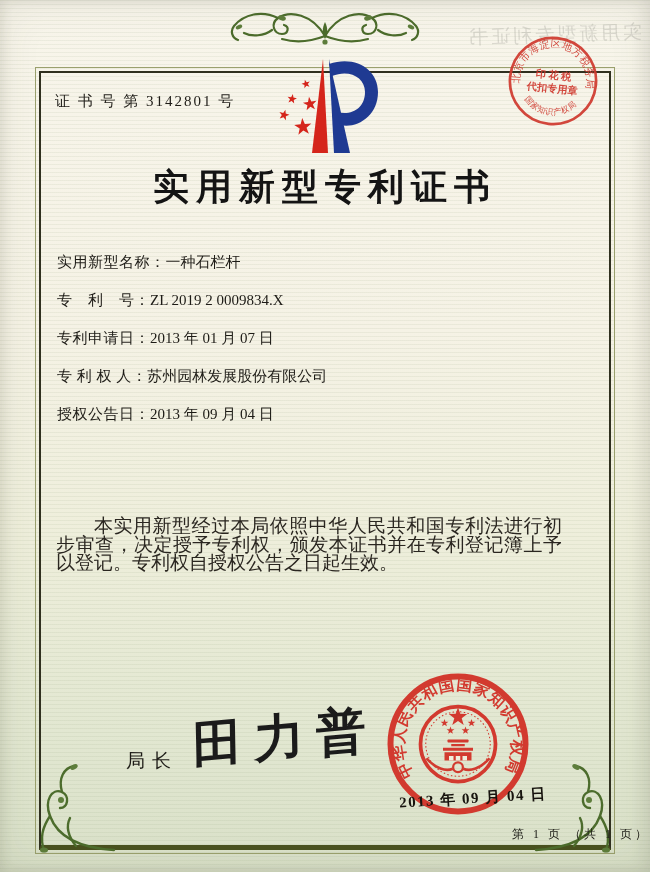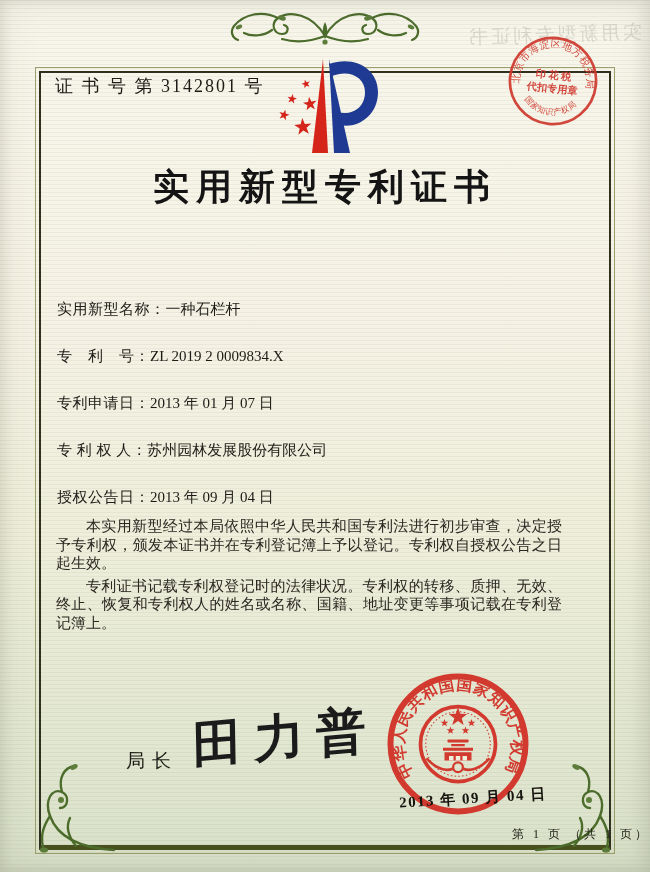--- a/index.html
+++ b/index.html
@@ -12,31 +12,31 @@
   }
   .shade{position:absolute;inset:0;pointer-events:none;
     box-shadow:inset 0 0 42px rgba(70,70,45,.10), inset -7px 0 14px rgba(70,70,45,.08), inset 5px 0 10px rgba(70,70,45,.07);}
   .frame-outer{position:absolute;left:35px;top:67px;width:578px;height:785px;border:1px solid #9aa06d;}
   .frame-inner{position:absolute;left:39px;top:71px;width:568px;height:772px;
     border:2px solid #30301f;border-bottom:5px solid #49511f;}
   .ornament-top{position:absolute;left:218px;top:6px;width:214px;height:48px;}
   .corner{position:absolute;bottom:14px;width:92px;height:100px;}
   .corner.left{left:26px;}
   .corner.right{right:26px;transform:scaleX(-1);}
-  .cert-no{position:absolute;left:55px;top:74px;font-size:18px;letter-spacing:2px;}
+  .cert-no{position:absolute;left:55px;top:92px;font-size:15px;letter-spacing:2px;}
   .logo{position:absolute;left:262px;top:54px;width:122px;height:106px;}
   .ghost{position:absolute;left:452px;top:22px;width:190px;font-size:19px;letter-spacing:3px;
     color:#85857d;opacity:.25;transform:scaleX(-1) rotate(2deg);}
   .tax-stamp{position:absolute;left:506px;top:34px;width:94px;height:94px;transform:rotate(6deg);opacity:.92;}
   .title{position:absolute;left:0;top:163px;width:100%;text-align:center;
     font-size:36px;font-weight:600;letter-spacing:7px;color:#141414;}
-  .fields{position:absolute;left:57px;top:252px;display:flex;flex-direction:column;gap:26px;
-    font-size:15px;line-height:21px;margin-top:47px;}
+  .fields{position:absolute;left:57px;top:252px;display:flex;flex-direction:column;gap:17px;
+    font-size:15px;line-height:21px;}
   .fields .lab{letter-spacing:.5px;}
-  .paras{position:absolute;left:56px;top:517px;width:506px;font-size:15px;line-height:18.5px;
+  .paras{position:absolute;left:56px;top:517px;width:506px;font-size:19px;line-height:18.5px;
     text-align:justify;color:#2a2620;}
   .paras p{margin:0 0 4px 0;text-indent:2em;}
   .signer{position:absolute;left:126px;top:748px;font-size:19px;letter-spacing:7px;}
   .sig-name{position:absolute;left:192px;top:704px;font-size:50px;font-weight:600;letter-spacing:12px;
     color:#1b1b1b;transform:rotate(-5deg) skewX(-4deg);}
   .seal{position:absolute;left:383px;top:669px;width:150px;height:150px;opacity:.95;}
   .seal-date{position:absolute;left:399px;top:789px;font-size:15px;font-weight:bold;letter-spacing:1.5px;
     color:#17130e;transform:rotate(-3.5deg);}
   .footer{position:absolute;left:0;top:826px;width:100%;text-align:right;font-size:12px;letter-spacing:3px;color:#22221c;}
   svg text{font-family:"Liberation Serif","DejaVu Serif",serif;}
@@ -145,21 +145,20 @@
     <div>
       <span class="lab">专 利 权 人：</span><span>苏州园林发展股份有限公司</span>
     </div>
     <div>
       <span class="lab">授权公告日：</span><span>2013 年 09 月 04 日</span>
     </div>
   </div>
 
   <div class="paras">
     <p>本实用新型经过本局依照中华人民共和国专利法进行初步审查，决定授予专利权，颁发本证书并在专利登记簿上予以登记。专利权自授权公告之日起生效。</p>
-    <p>专利证书记载专利权登记时的法律状况。专利权的转移、质押、无效、终止、恢复和专利权人的姓名或名称、国籍、地址变更等事项记载在专利登记簿上。</p>
   </div>
 
   <div class="signer">局长</div>
   <div class="sig-name">田力普</div>
 
   <svg class="seal" viewBox="0 0 200 200">
     <circle cx="100" cy="100" r="90" fill="none" stroke="#d23127" stroke-width="8"></circle>
     <path id="sealArc" d="M41,141.3 A72,72 0 1 1 159,141.3" fill="none"></path>
     <text font-size="21" font-weight="bold" fill="#d23127" letter-spacing="1">
       <textPath href="#sealArc">中华人民共和国国家知识产权局</textPath>

